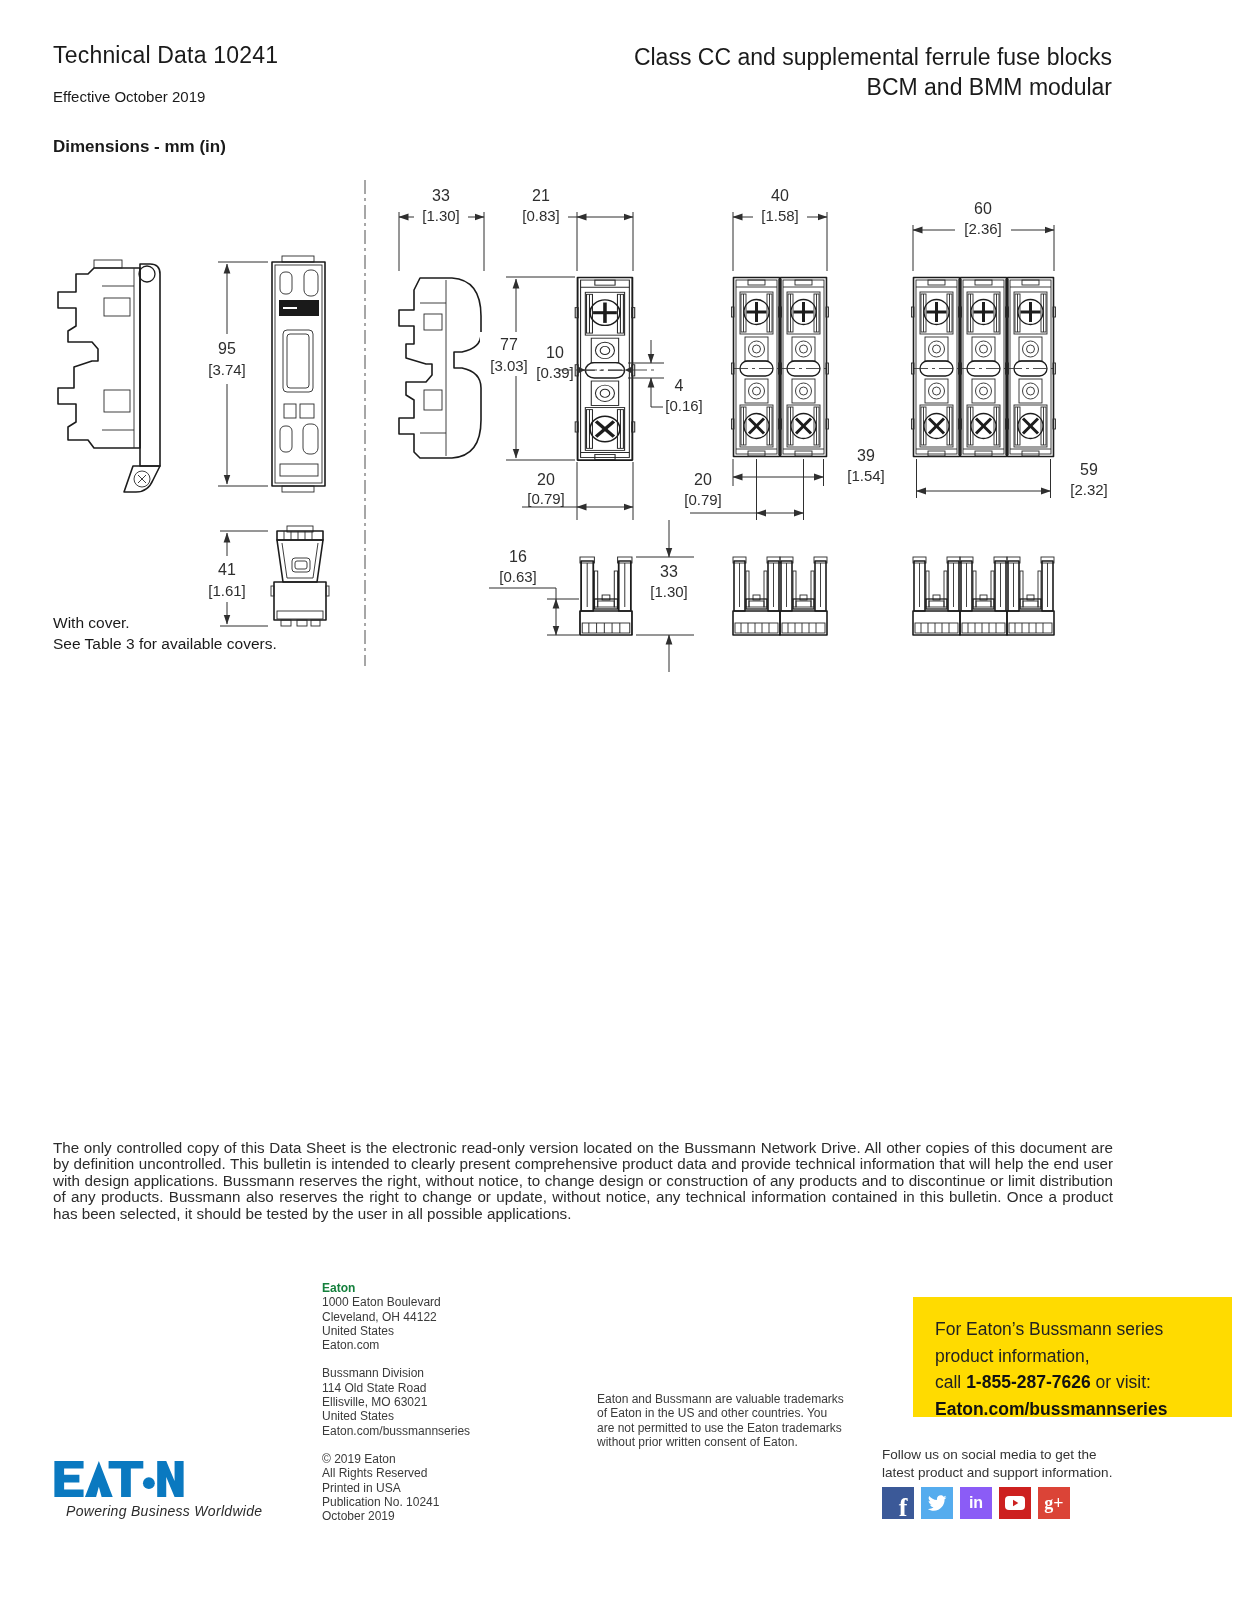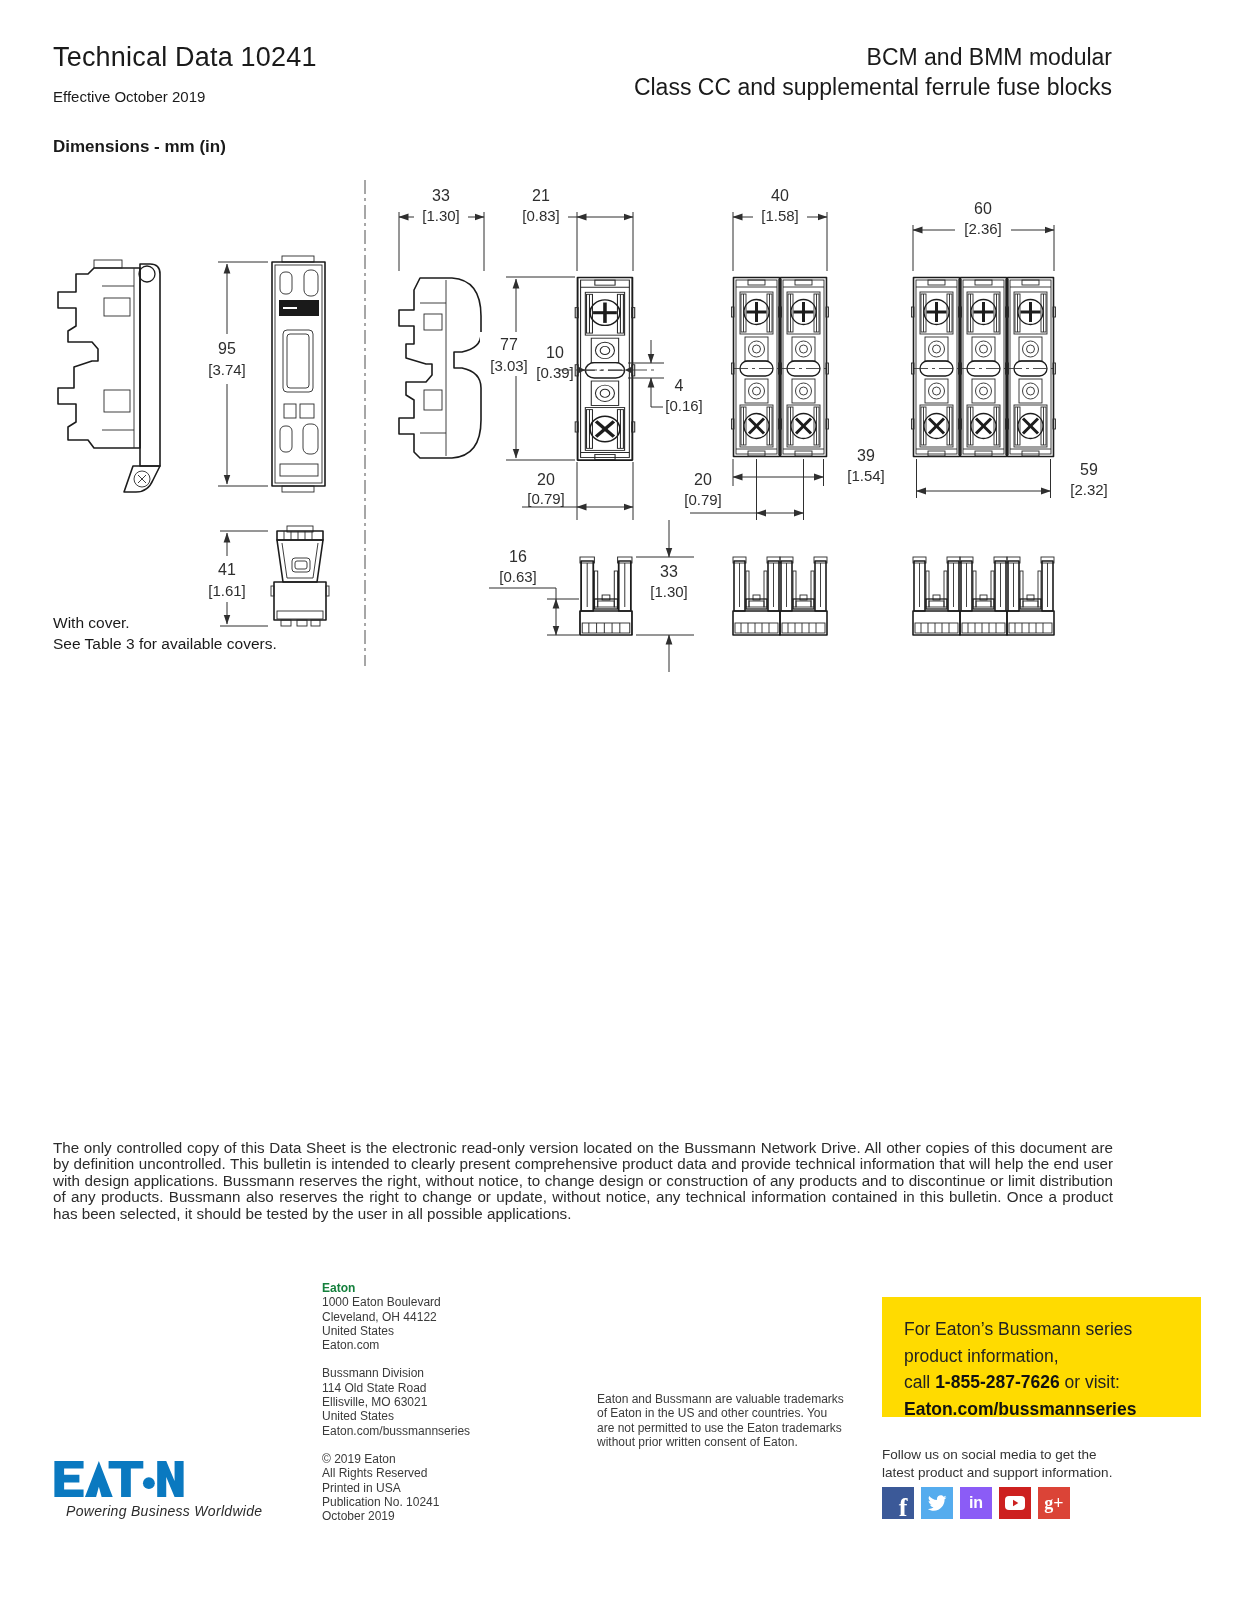--- a/index.html
+++ b/index.html
@@ -2,21 +2,21 @@
 <html><head>
 <meta charset="utf-8">
 <style>
   html,body{margin:0;padding:0;}
   body{
     width:1236px;height:1600px;position:relative;background:#ffffff;
     font-family:"Liberation Sans",sans-serif;color:#1a1a1a;overflow:hidden;
   }
   .abs{position:absolute;}
   
-  .doc-title{left:53px;top:42px;font-size:27px;letter-spacing:.2px;text-align:center;}
+  .doc-title{left:53px;top:42px;font-size:23px;letter-spacing:.2px;text-align:center;}
   .effective{left:53px;top:80px;font-size:15px;margin-top:8px;}
   .prod-title{right:124px;top:42px;text-align:right;font-size:23px;line-height:30px;}
   .section-title{left:53px;top:137px;font-size:17px;font-weight:bold;}
   
   #drawing{left:0;top:168px;}
   .ol{fill:none;stroke:#1c1c1c;stroke-width:1.6;stroke-linejoin:round;}
   .o2{fill:none;stroke:#1c1c1c;stroke-width:1.3;}
   .d1{fill:none;stroke:#2a2a2a;stroke-width:.9;}
   .dim{fill:none;stroke:#2f2f2f;stroke-width:1;}
   .cl{fill:none;stroke:#3a3a3a;stroke-width:.9;stroke-dasharray:14 4 3 4;}
@@ -26,21 +26,21 @@
   .cover-note{left:53px;top:612px;font-size:15.5px;line-height:21px;}
   
   .legal{left:53px;top:1140px;width:1060px;font-size:15.2px;line-height:16.4px;
          text-align:justify;color:#2c2c2c;}
   
   .addr{left:322px;top:1281px;font-size:12px;line-height:14.3px;color:#3a3a3a;}
   .addr .co{font-weight:bold;color:#15803d;}
   .addr .blk{margin-bottom:14px;}
   .tm{left:597px;top:1392px;font-size:12px;line-height:14.3px;color:#3a3a3a;}
   .tm .blk{margin-bottom:14px;}
-  .infobox{left:882px;top:1297px;width:297px;height:101px;background:#FFDB00;
+  .infobox{left:913px;top:1297px;width:297px;height:101px;background:#FFDB00;
            padding:19px 0 0 22px;font-size:17.5px;line-height:26.5px;color:#222;}
   .infobox b{color:#111;}
   .follow{left:882px;top:1446px;font-size:13.5px;line-height:17.5px;color:#333;}
   .social{left:882px;top:1487px;display:flex;gap:7px;}
   .si{width:32px;height:32px;display:flex;align-items:center;justify-content:center;
       color:#fff;overflow:hidden;}
   .si-fb{background:#3B5998;}
   .si-tw{background:#55ACEE;}
   .si-li{background:#8b5cf6;}
   .si-yt{background:#CD201F;}
@@ -51,22 +51,22 @@
   .logo{left:53px;top:1460px;}
   .tagline{left:66px;top:1503px;font-size:14px;font-style:italic;color:#2b2b2b;
            font-family:"Liberation Sans",sans-serif;letter-spacing:.3px;}
 </style>
 </head>
 <body>
 
 <div class="abs doc-title">Technical Data 10241</div>
 <div class="abs effective">Effective October 2019</div>
 <div class="abs prod-title">
+  <div>Class CC and supplemental ferrule fuse blocks</div>
   <div>BCM and BMM modular</div>
-  <div>Class CC and supplemental ferrule fuse blocks</div>
 </div>
 <div class="abs section-title">Dimensions - mm (in)</div>
 
 <svg id="drawing" class="abs" width="1236" height="520" viewBox="0 0 1236 520">
   <defs>
     <marker id="ar" viewBox="0 0 10 10" refX="9.5" refY="5" markerWidth="10" markerHeight="10" orient="auto-start-reverse">
       <path d="M0,1.6 L10,5 L0,8.4 Z" fill="#2f2f2f"></path>
     </marker>
 
     <g id="pole">

